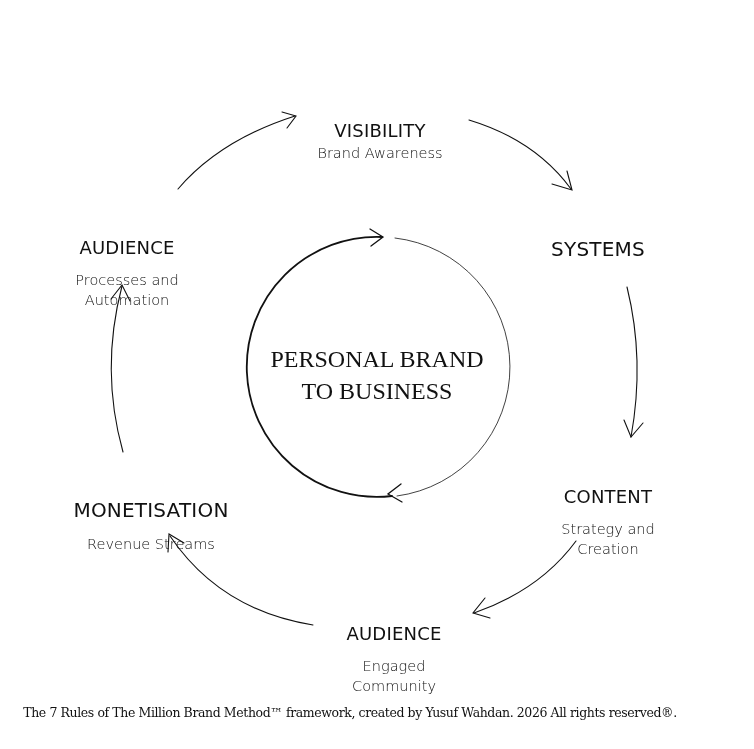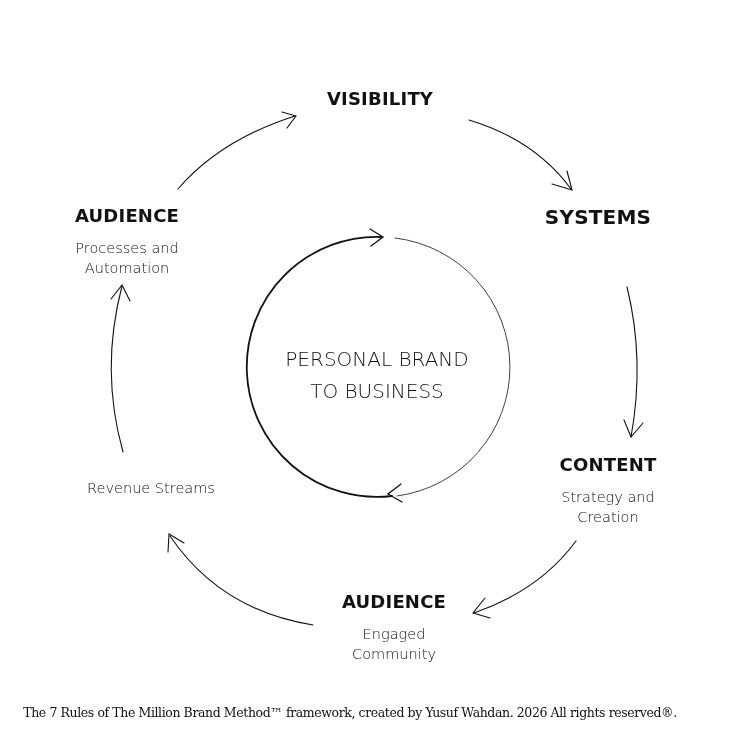--- a/index.html
+++ b/index.html
@@ -1,21 +1,21 @@
 <!DOCTYPE html>
 <html><head>
 <meta charset="utf-8">
 <style>
   html, body { margin:0; padding:0; background:#ffffff; }
   body { width:754px; height:749px; position:relative; overflow:hidden; font-family:"DejaVu Sans", sans-serif; color:#111; }
   .node { position:absolute; text-align:center; transform:translateX(-50%); white-space:nowrap; }
-  .node .title { font-size:18px; letter-spacing:0.2px; font-weight:700; }
+  .node .title { font-size:18px; letter-spacing:0.2px; font-weight:400;margin-top:32px; }
   .node .title.big { font-size:20px; }
   .node .sub { font-size:14.5px; line-height:20px; font-weight:300; margin-top:12px; }
-  .center-text { position:absolute; left:377px; top:343px; transform:translateX(-50%); text-align:center; font-size:20px; line-height:32px; white-space:nowrap; font-weight:300; }
+  .center-text { position:absolute; left:377px; top:343px; transform:translateX(-50%); text-align:center; font-size:24px; line-height:32px; white-space:nowrap; font-weight:300;font-family:Liberation Serif, serif; }
   svg#arrows { position:absolute; left:0; top:0; }
   .footer { position:absolute; left:0; width:700px; top:705px; text-align:center; font-family:"DejaVu Serif", serif; font-size:12.5px; letter-spacing:-0.4px; }
   .sub span { display:block; }
 </style>
 </head>
 <body>
 
 <svg id="arrows" width="754" height="749">
   <g fill="none" stroke="#111" stroke-linecap="round">
 
@@ -44,20 +44,23 @@
   </g>
 </svg>
 
 <div class="center-text">
   <div>PERSONAL BRAND</div>
   <div>TO BUSINESS</div>
 </div>
 
 <div class="node" style="left:380px; top:88px;">
   <div class="title">VISIBILITY</div>
+  <div class="sub" style="margin-top:2px;">
+      <span>Brand Awareness</span>
+    </div>
 </div>
 
 <div class="node" style="left:598px; top:205px;">
   <div class="title big">SYSTEMS</div>
 </div>
 
 <div class="node" style="left:608px; top:454px;">
   <div class="title">CONTENT</div>
   <div class="sub">
       <span>Strategy and</span>
@@ -67,20 +70,21 @@
 
 <div class="node" style="left:394px; top:591px;">
   <div class="title">AUDIENCE</div>
   <div class="sub">
       <span>Engaged</span>
       <span>Community</span>
     </div>
 </div>
 
 <div class="node" style="left:151px; top:466px;">
+  <div class="title big">MONETISATION</div>
   <div class="sub">
       <span>Revenue Streams</span>
     </div>
 </div>
 
 <div class="node" style="left:127px; top:205px;">
   <div class="title">AUDIENCE</div>
   <div class="sub">
       <span>Processes and</span>
       <span>Automation</span>

